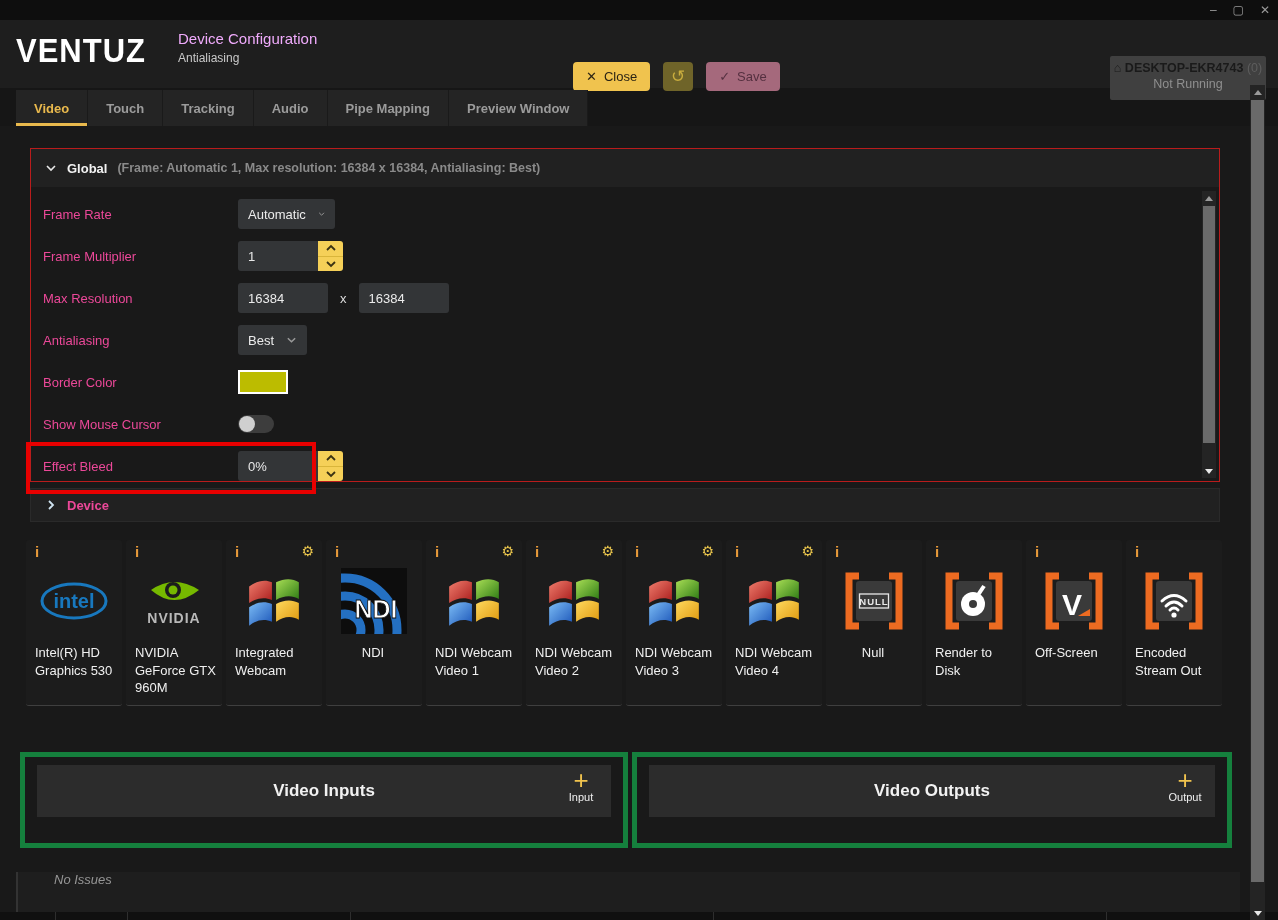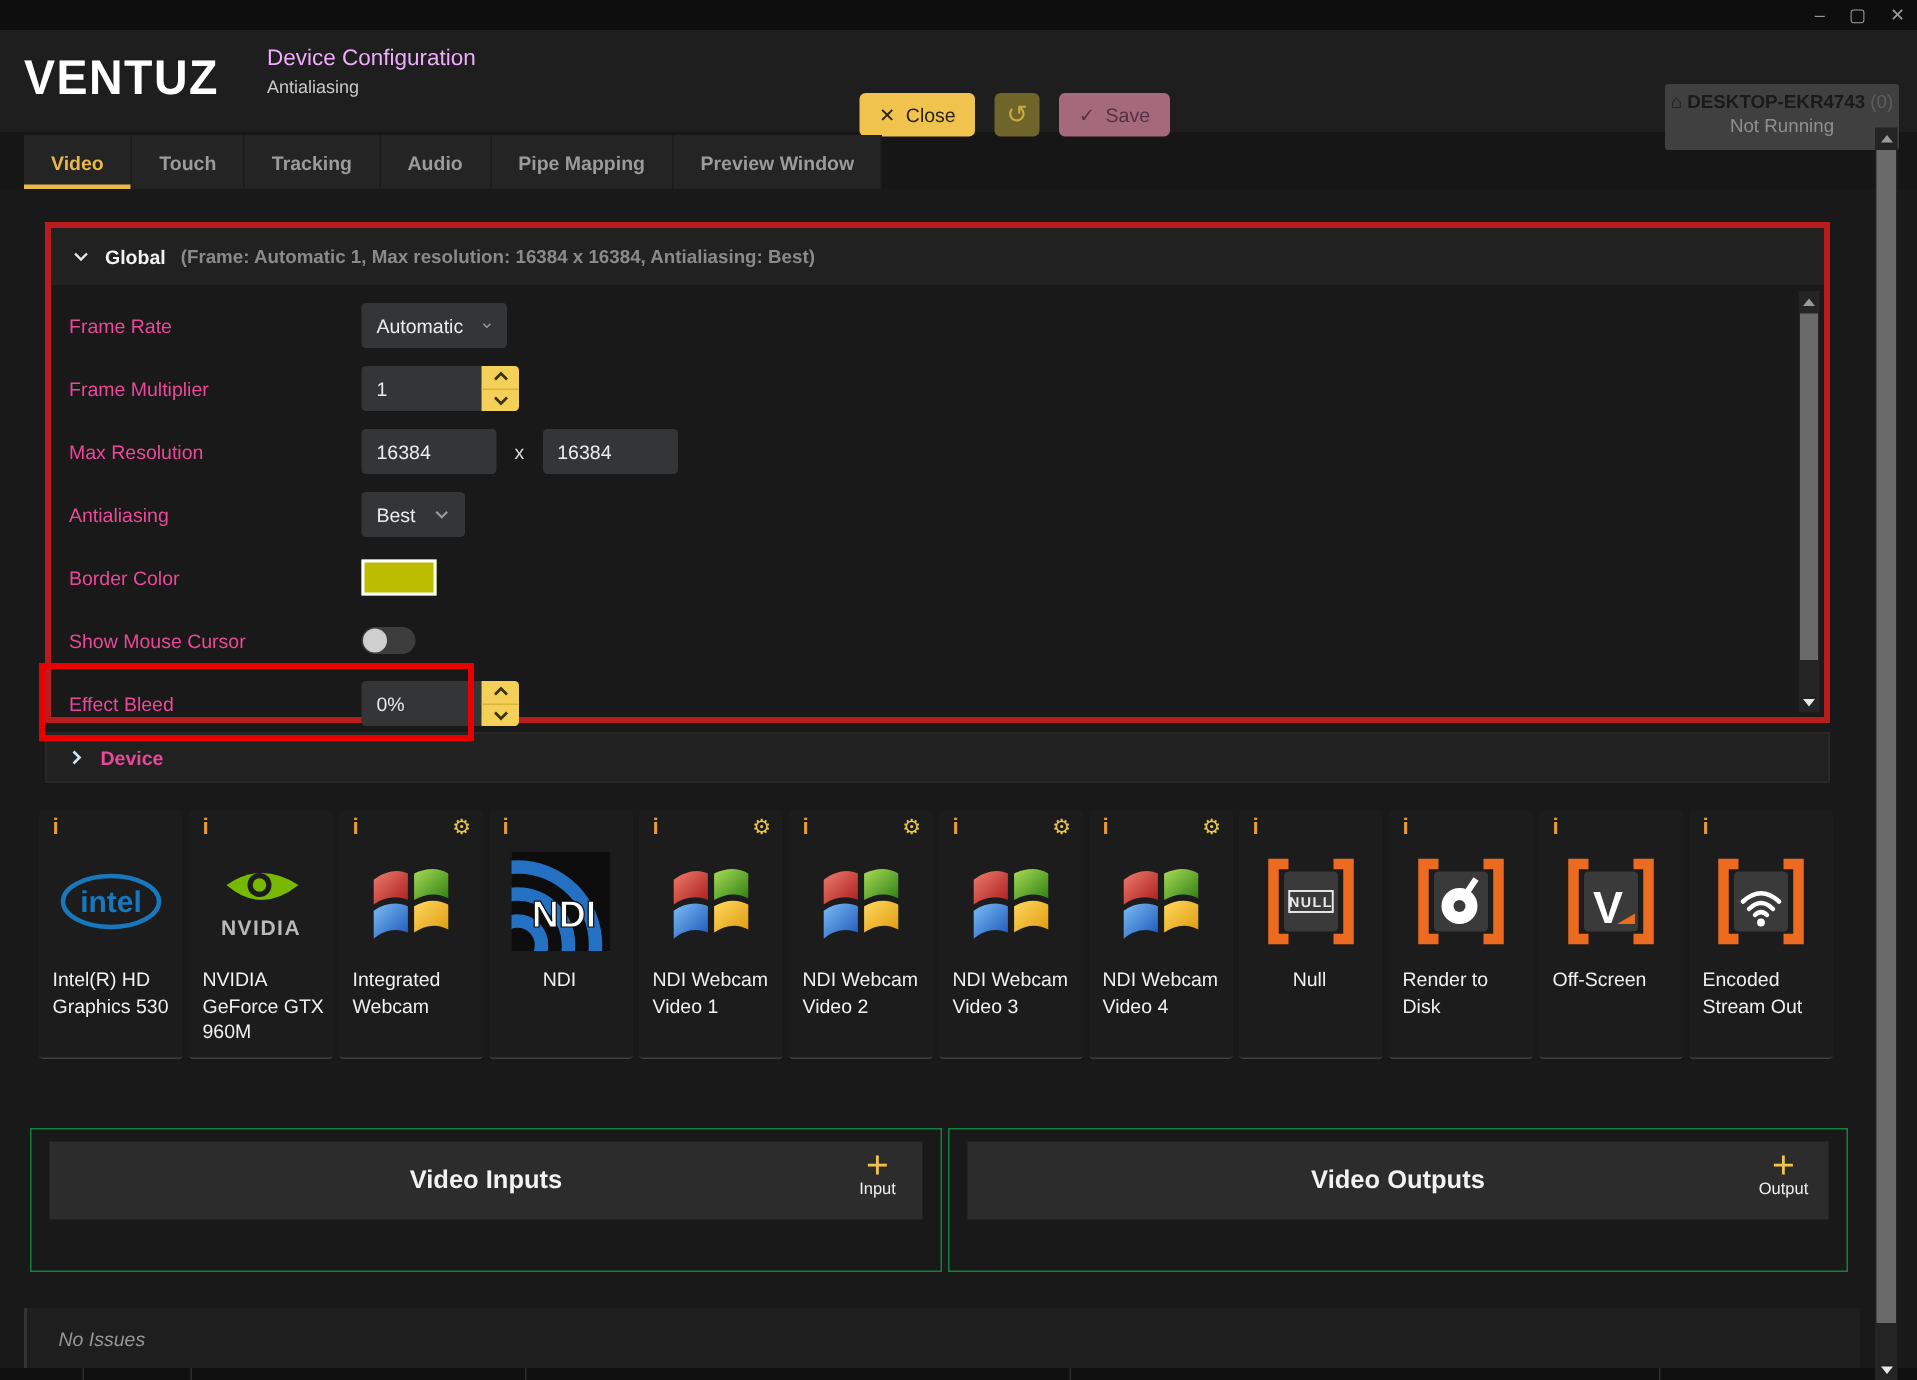--- a/index.html
+++ b/index.html
@@ -28,21 +28,21 @@
   .machine-name { font-size:12.5px; font-weight:bold; color:#1a1a1a; }
   .machine-name .count { font-weight:normal; color:#5d5d5d; }
   .machine-status { font-size:12.5px; color:#8f8f8f; margin-top:2px; }
   
   .tabbar { position:absolute; left:16px; top:90px; height:36px; display:inline-flex; background:#242424; }
   .tab { position:relative; padding:0 18px; display:flex; align-items:center; font-weight:bold; color:#9b9b9b; cursor:pointer; border-right:1px solid #1a1a1a; }
   .tab.active { color:#e9b94d; }
   .tab.active::after { content:""; position:absolute; left:0; right:0; bottom:0; height:3px; background:#e9b94d; }
   .main-area { position:absolute; left:0; top:126px; right:0; bottom:0; background:#191919; }
   
-  .global-panel { position:absolute; left:30px; top:22px; width:1190px; height:334px; background:#191919; border:4px solid #b91c1c; }
+  .global-panel { position:absolute; left:30px; top:22px; width:1190px; height:334px; background:#191919; border:1px solid #b91c1c; }
   .panel-header { height:38px; background:#212121; display:flex; align-items:center; padding-left:14px; gap:10px; }
   .panel-header .ph-title { font-weight:bold; color:#f2f2f2; }
   .panel-header .ph-summary { font-weight:bold; color:#8a8a8a; font-size:12.5px; }
   .chev { width:12px; height:12px; }
   .form-body { position:relative; padding:12px 0 0 12px; }
   .frow { display:flex; align-items:center; height:30px; margin-bottom:12px; }
   .flabel { width:195px; color:#ec4899; }
   .control { background:#333537; border-radius:3px; height:30px; display:flex; align-items:center; color:#ececec; }
   .dropdown { padding:0 10px; gap:12px; cursor:pointer; }
   .dropdown .dd-chev { margin-left:auto; }
@@ -71,30 +71,30 @@
   
   .tiles { position:absolute; left:26px; top:414px; display:flex; }
   .tile { width:96px; margin-right:4px; border-bottom:1px solid #3f3f3f; padding-bottom:8px; border-radius:3px; background:#1c1c1c; cursor:pointer; }
   .tile-top { height:22px; padding:4px 8px 0 9px; display:flex; justify-content:space-between; align-items:flex-start; }
   .info-i { color:#e79a3a; font-weight:bold; font-size:15px; line-height:1; }
   .gear-i { color:#e8c44c; font-size:14px; line-height:1; }
   .tile-icon { height:78px; display:flex; align-items:center; justify-content:center; }
   .tile-label { padding:4px 6px 0 9px; color:#f0f0f0; line-height:1.35; }
   .tile.center .tile-label { text-align:center; padding-left:4px; }
   
-  .io-panel { position:absolute; top:626px; height:96px; background:#191919; border:1px solid #15803d; }
+  .io-panel { position:absolute; top:626px; height:96px; background:#191919; border:5px solid #15803d; }
   .io-inputs { left:20px; width:608px; }
   .io-outputs { left:632px; width:600px;padding-left:15px; }
   .io-header { position:absolute; left:12px; right:12px; top:8px; height:52px; background:#2c2c2c; display:flex; align-items:center; justify-content:center; }
   .io-title { font-size:17px; font-weight:bold; color:#f2f2f2; }
   .io-add { position:absolute; right:2px; top:2px; width:56px; text-align:center; cursor:pointer; }
   .io-plus { font-size:26px; font-weight:300; color:#f0c34e; line-height:26px; }
   .io-add-label { font-size:11px; color:#f0f0f0; margin-top:-2px; }
   
-  .statusbar { position:absolute; left:16px; right:38px; top:746px; height:40px; background:#1e1e1e; border-left:2px solid #333; display:flex; align-items:center; padding-left:21px; }
+  .statusbar { position:absolute; left:16px; right:38px; top:746px; height:40px; background:#1e1e1e; border-left:2px solid #333; display:flex; padding-left:36px; }
   .status-msg { font-style:italic; color:#969696; }
   .bottom-strip { position:absolute; left:0; right:0; top:786px; height:8px; background:#101010; }
   .bottom-strip i { position:absolute; top:0; bottom:0; width:1px; background:#2e2e2e; }
   svg text { font-family:"Liberation Sans", sans-serif; }
 </style>
 </head>
 <body>
 
 <div class="titlebar">
   <div class="win-controls">

